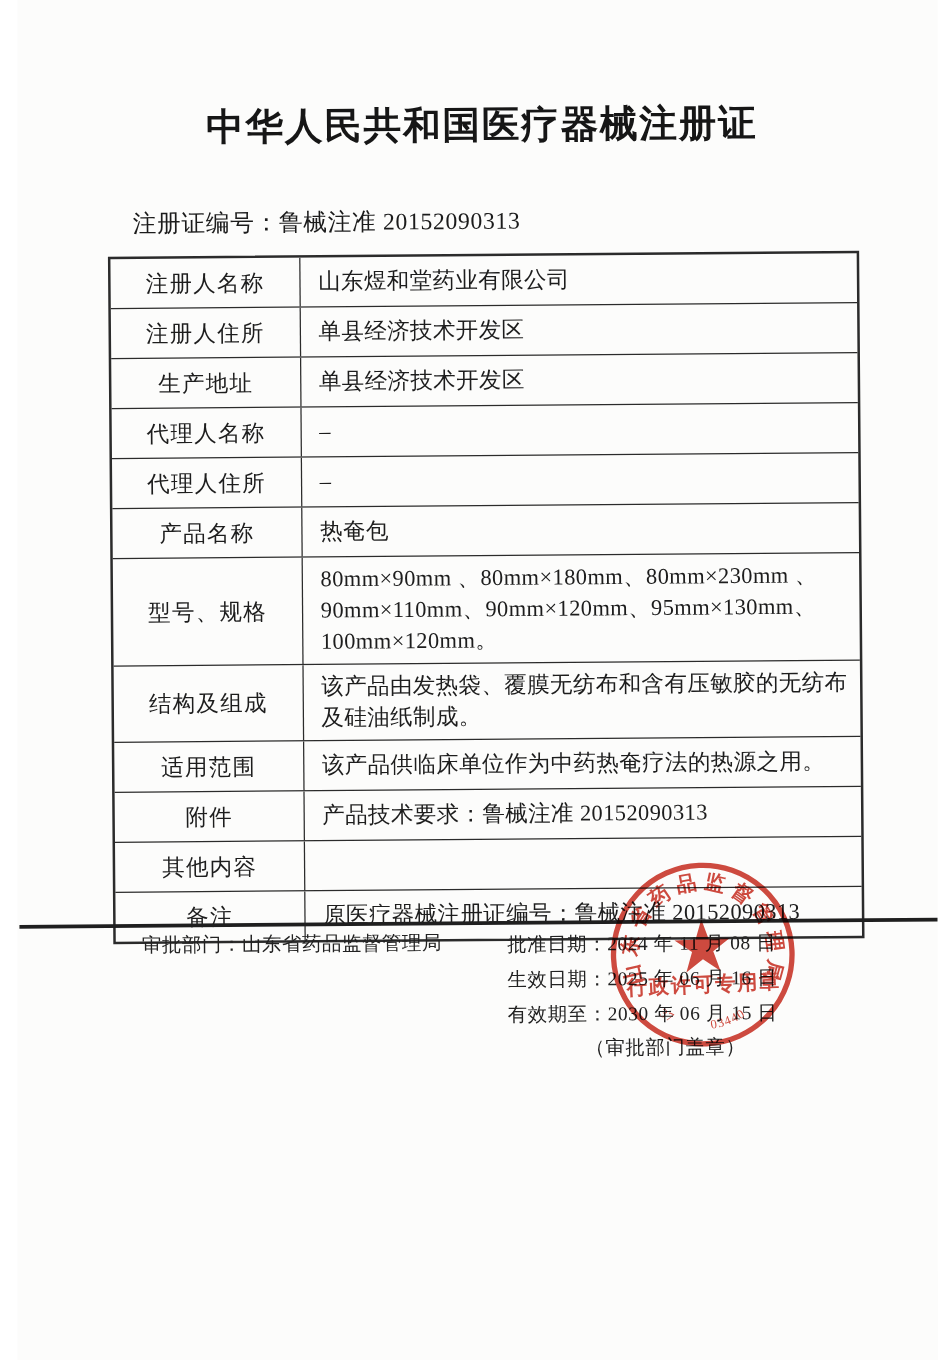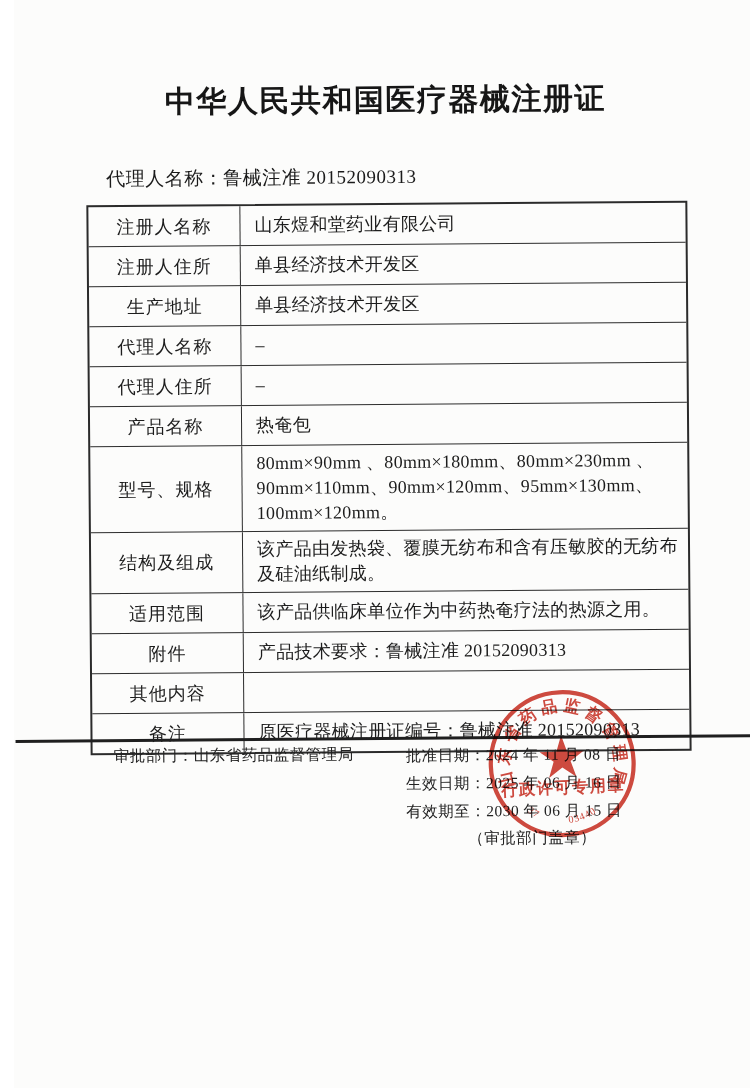--- a/index.html
+++ b/index.html
@@ -68,21 +68,21 @@
 </style>
 </head>
 <body>
 
 <div class="page">
   <div class="content">
 
     <h1 class="title">中华人民共和国医疗器械注册证</h1>
 
     <div class="cert-line">
-      <span>代理人名称：</span><span>鲁械注准 20152090313</span>
+      <span>注册证编号：</span><span>鲁械注准 20152090313</span>
     </div>
 
     <div class="cert-table">
       <div class="row">
         <div class="cell label">注册人名称</div>
         <div class="cell value">山东煜和堂药业有限公司</div>
       </div>
       <div class="row">
         <div class="cell label">注册人住所</div>
         <div class="cell value">单县经济技术开发区</div>

